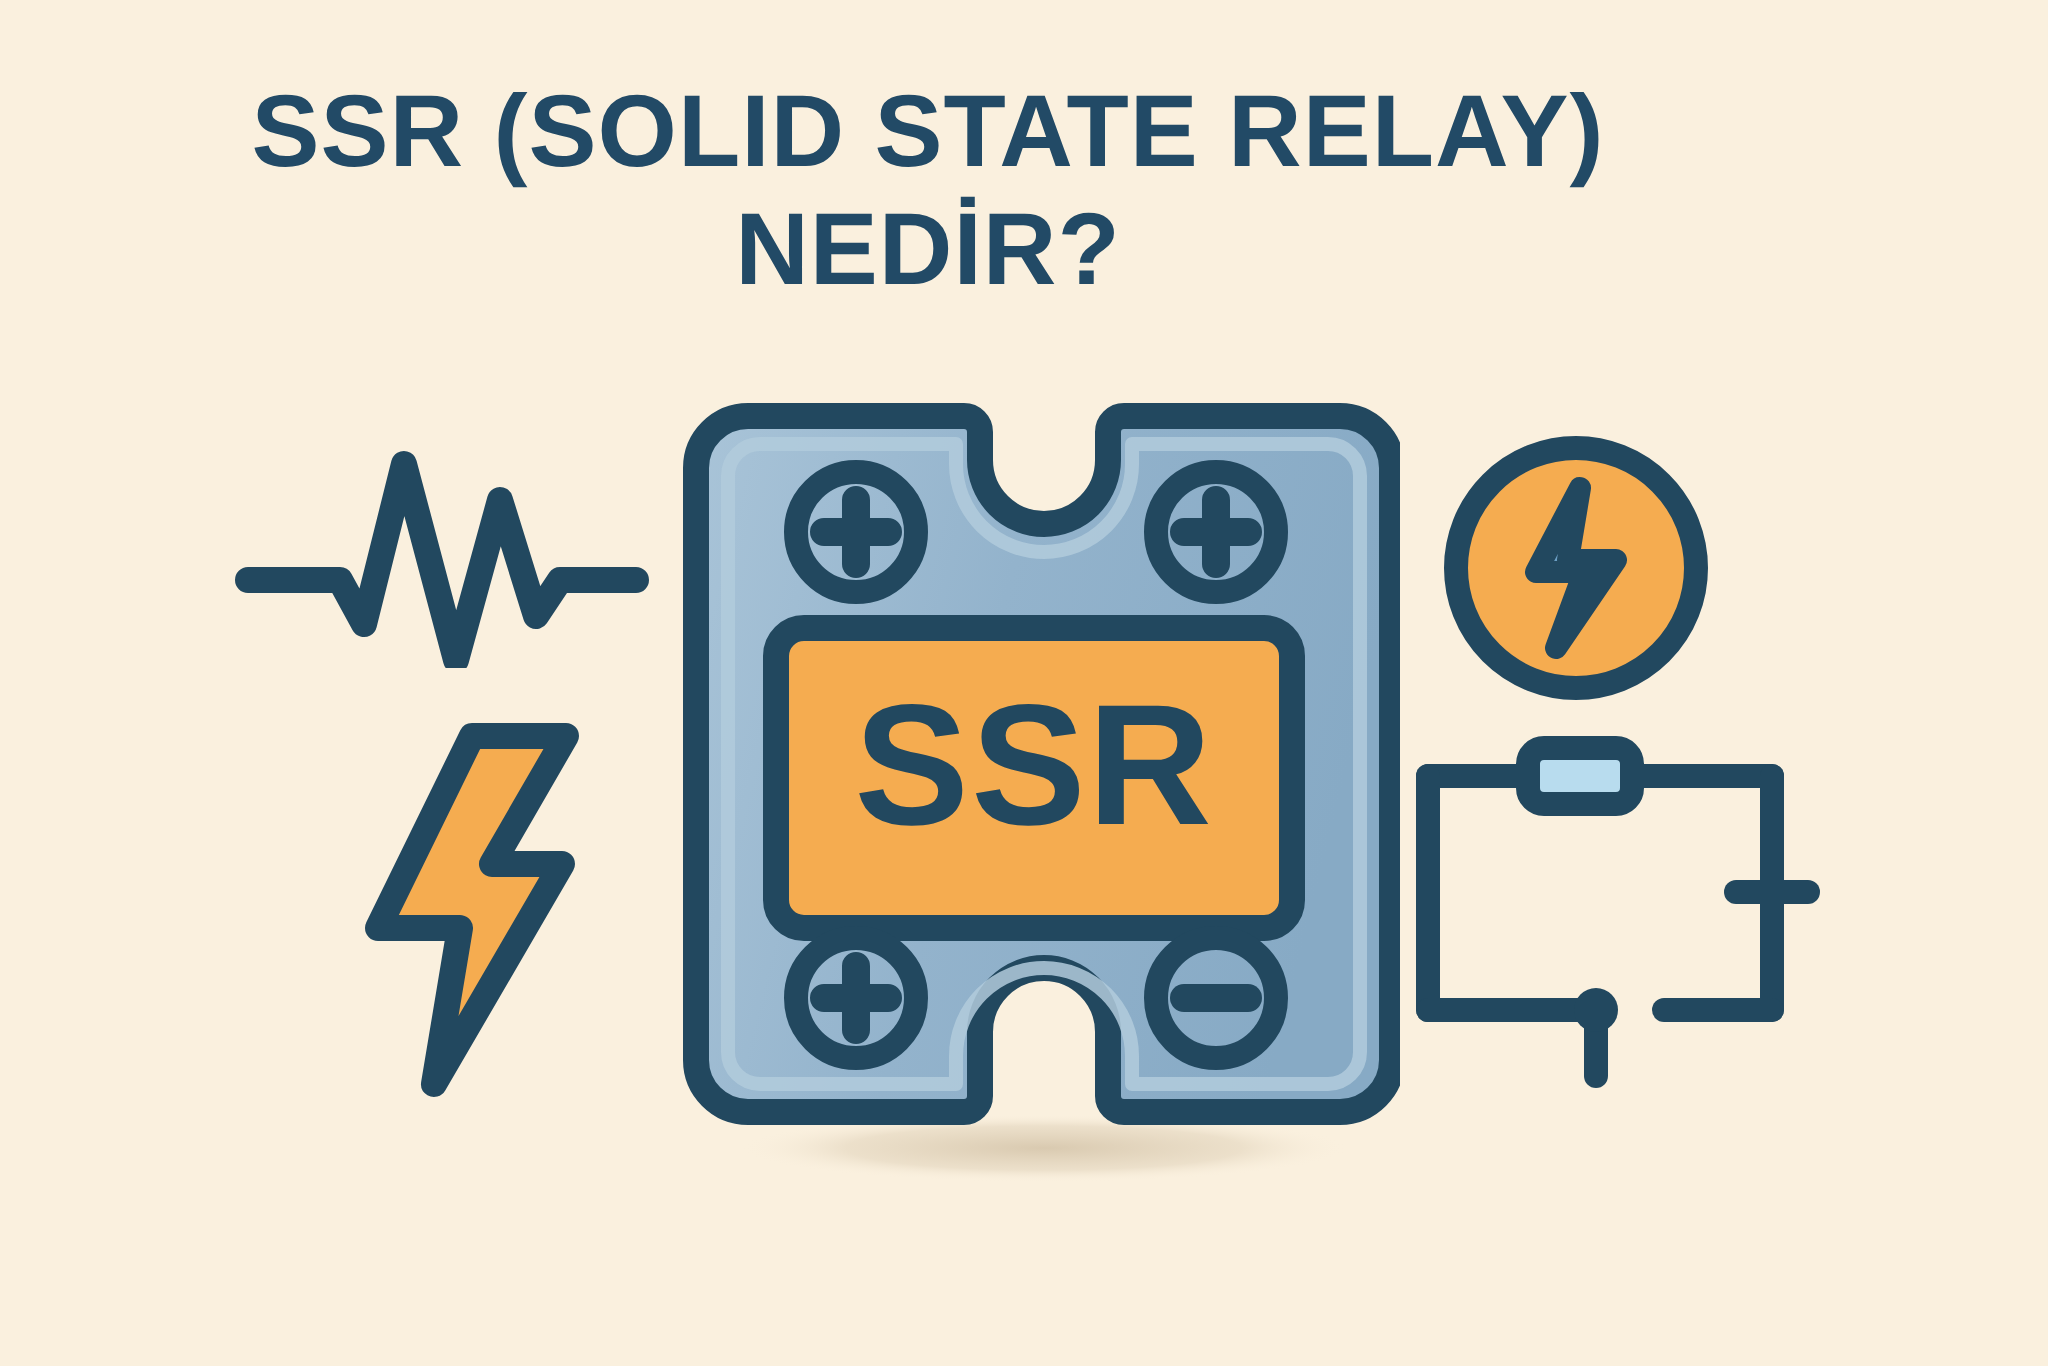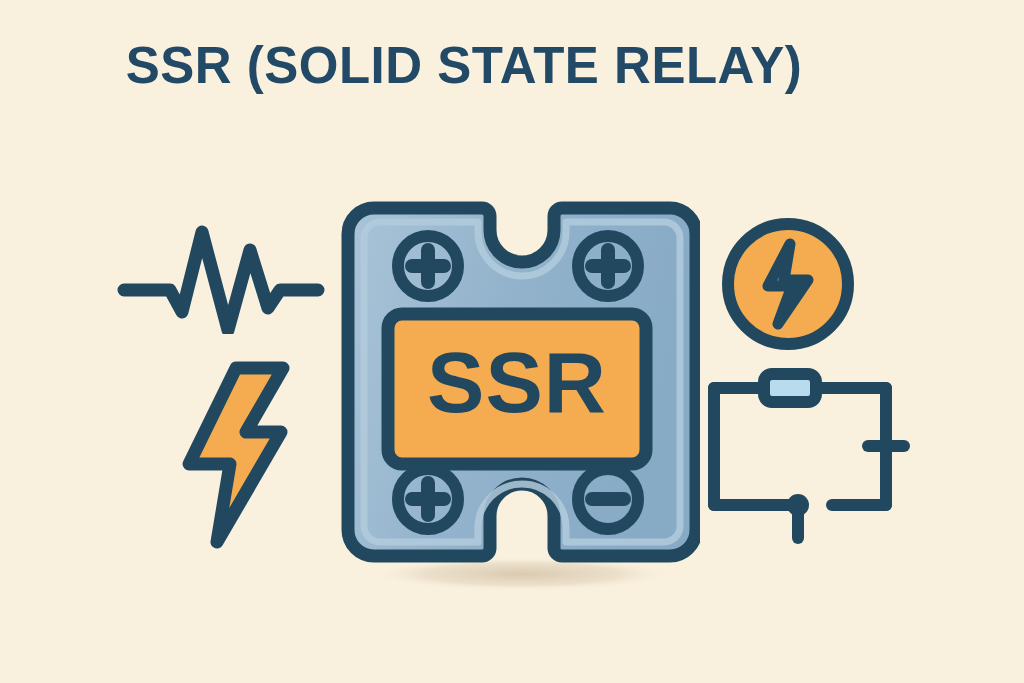--- a/index.html
+++ b/index.html
@@ -52,20 +52,21 @@
   #power-badge-art { left: 700px; top: 208px; width: 176px; height: 164px; }
   #circuit-art   { left: 690px; top: 362px;  width: 220px; height: 184px; }
 </style>
 </head>
 <body>
 
 <div id="stage">
 
   <div id="title-block">
     <span class="title-line" id="title-line-1">SSR (SOLID STATE RELAY)</span>
+    <span class="title-line" id="title-line-2">NEDİR?</span>
   </div>
 
   <svg class="art" id="waveform-art" viewBox="0 0 220 122" aria-hidden="true">
     <polyline points="14,78 60,78 72,100 92,20 118,118 140,38 158,96 170,78 208,78" fill="none" stroke="#22485f" stroke-width="13" stroke-linecap="round" stroke-linejoin="round"></polyline>
   </svg>
 
   <svg class="art" id="bolt-art" viewBox="0 0 150 204" aria-hidden="true">
     <path d="M76,16 L123,16 L86,80 L121,80 L57,190 L70,112 L29,112 Z" fill="#f5ac50" stroke="#22485f" stroke-width="13" stroke-linejoin="round" stroke-linecap="round"></path>
   </svg>
 

